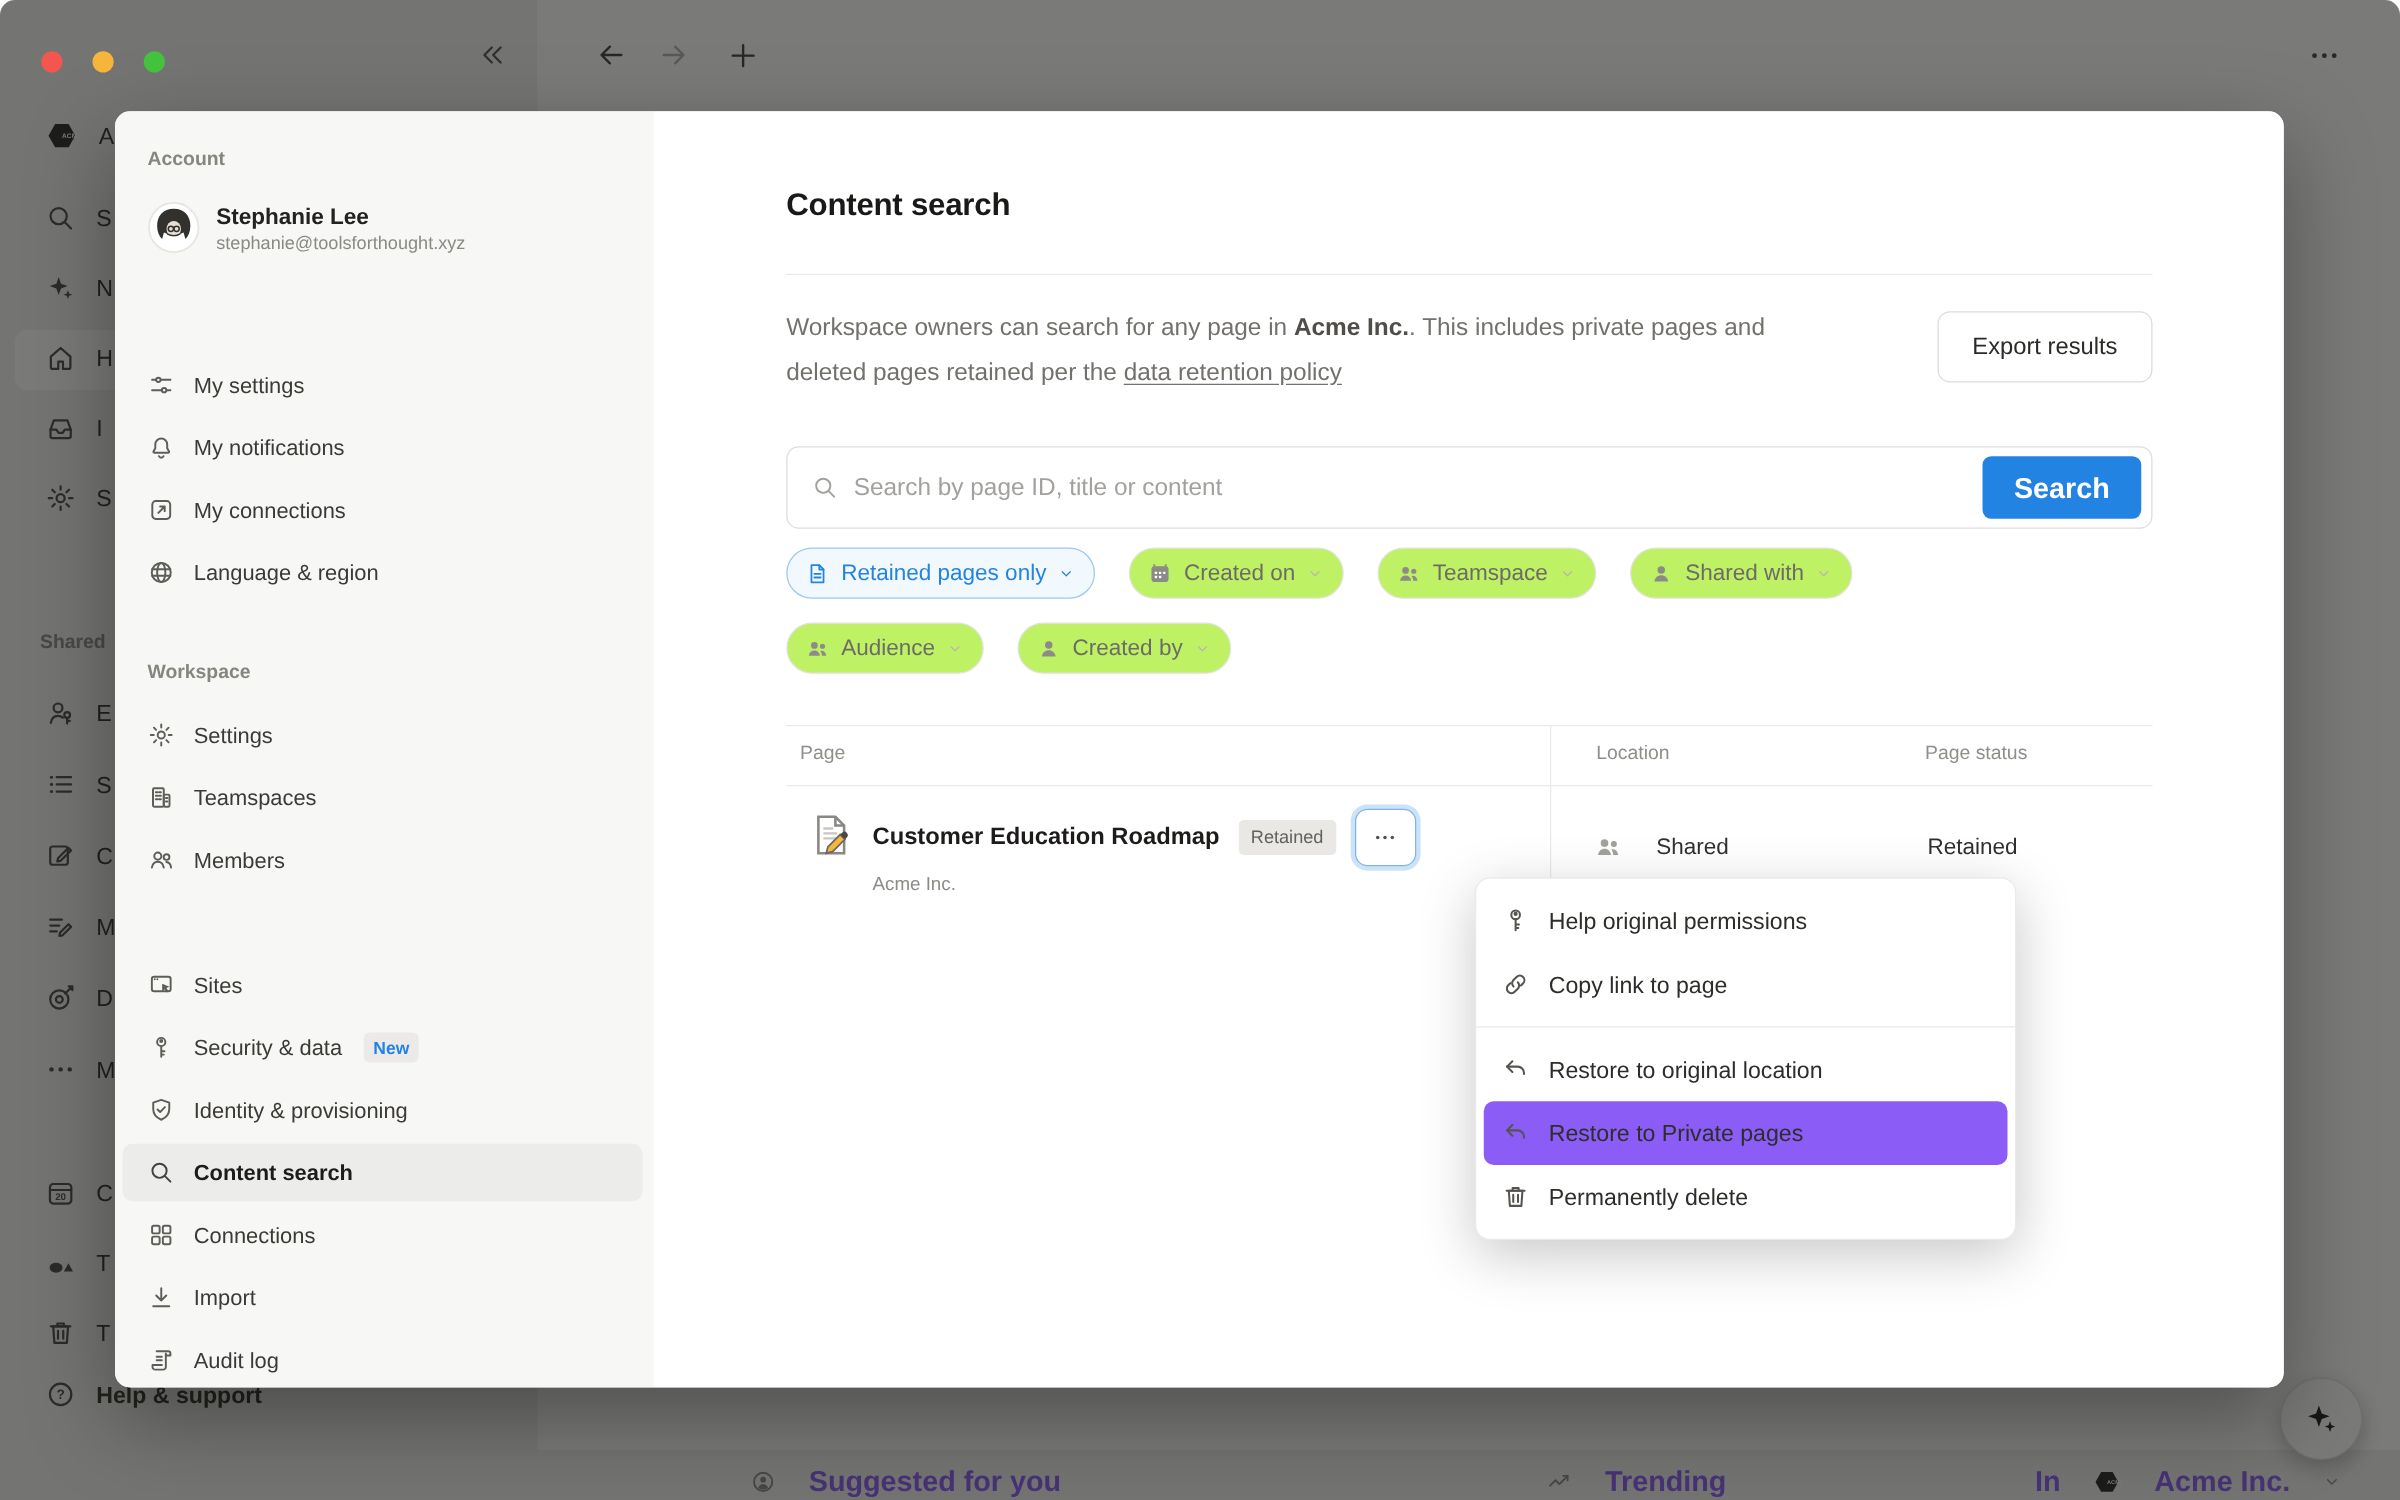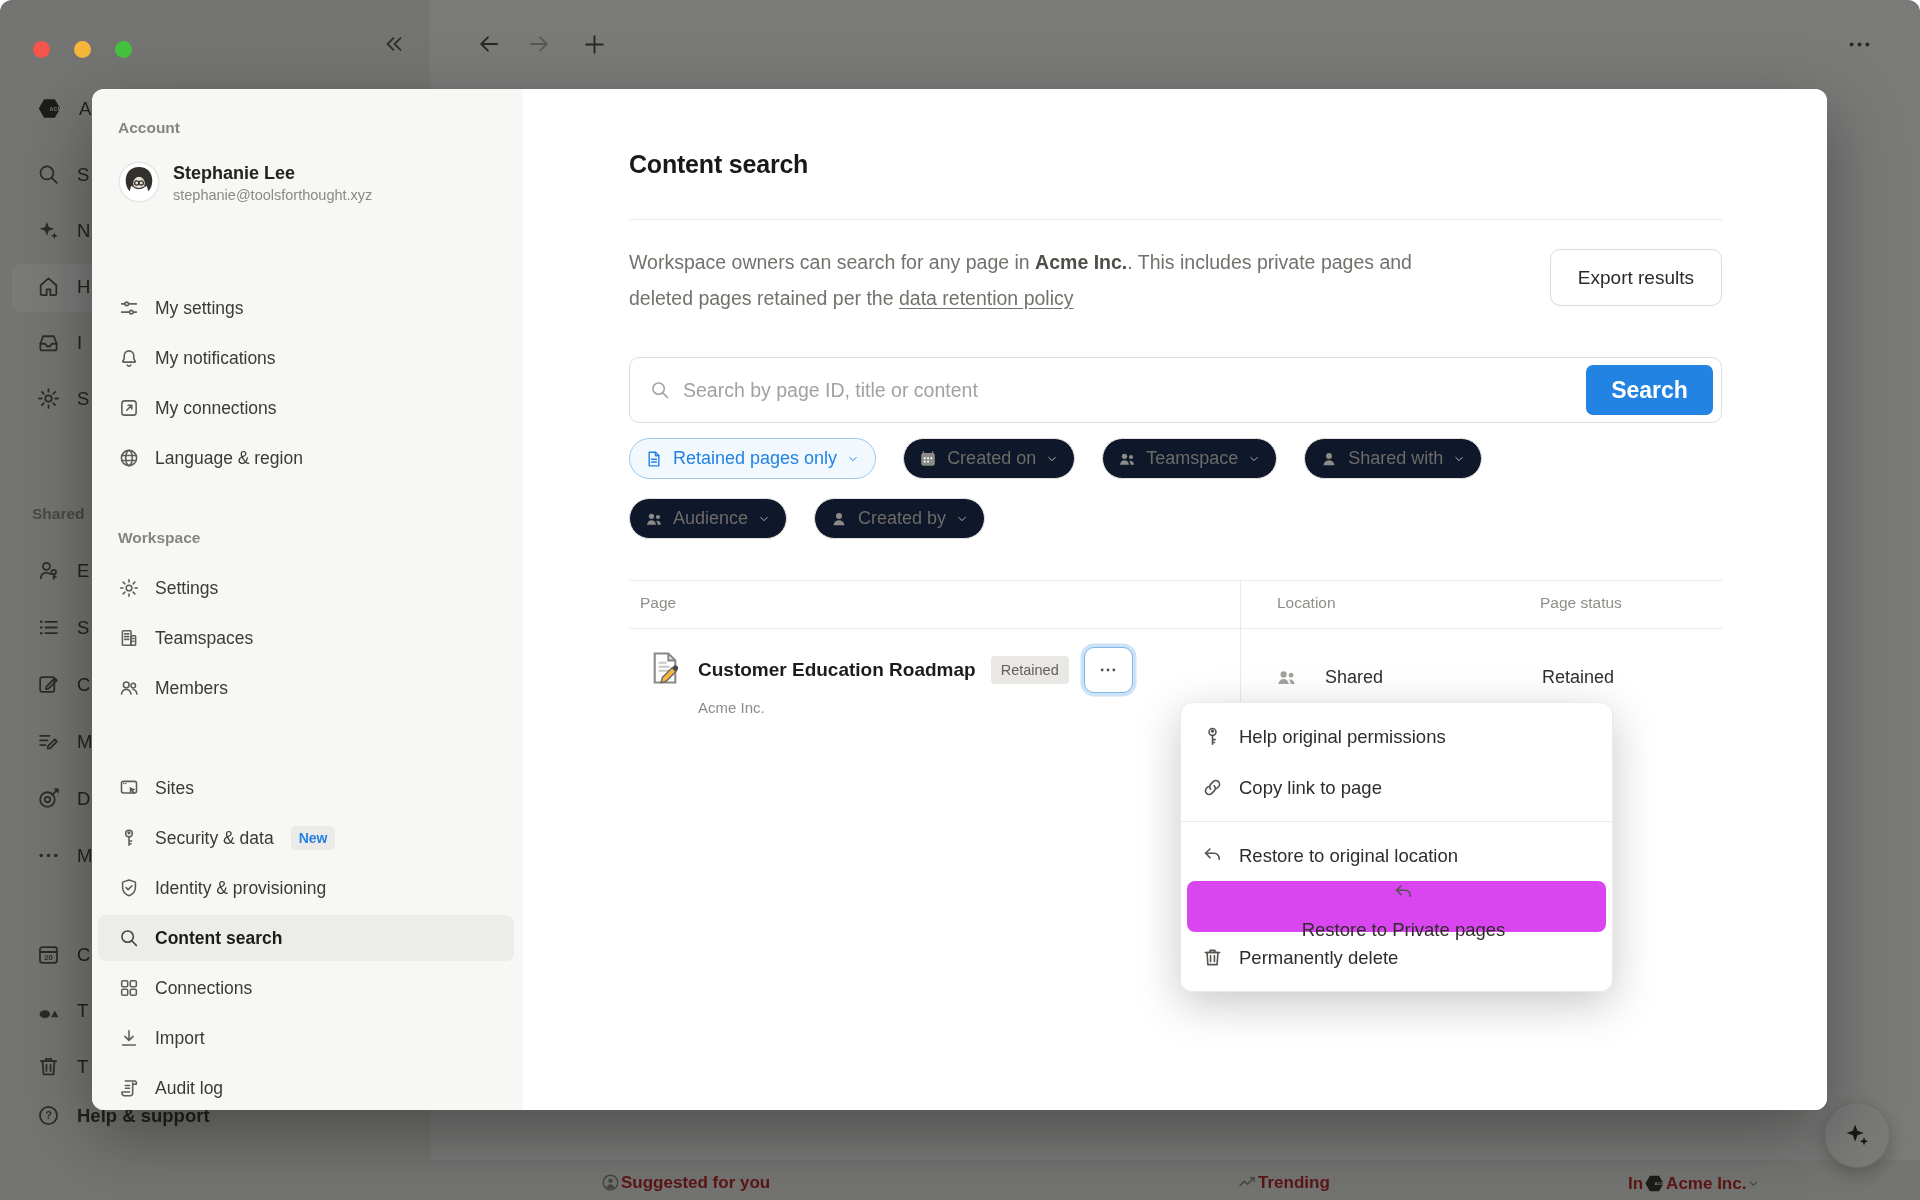--- a/index.html
+++ b/index.html
@@ -12,21 +12,21 @@
   .f { fill:currentColor !important; stroke:none !important; }
 
   
   #bg-app { position:absolute; inset:0; background:#ffffff; border-radius:12px 12px 0 0; overflow:hidden; }
   #bg-sidebar { position:absolute; left:0; top:0; bottom:0; width:430px; background:#f1f1ef; }
   #bg-topbar { position:absolute; left:430px; top:0; right:0; height:84px; background:#ffffff; }
   .bg-nav-row { position:absolute; left:36px; display:flex; align-items:center; gap:16px; color:#37352f; font-size:18.5px; }
   .bg-nav-row .ic { width:25px; height:25px; color:#4f4d49; }
   .bg-pill { position:absolute; left:12px; width:406px; height:48px; background:#ffffff; border-radius:9px; }
   .bg-section { position:absolute; left:32px; font-size:15.5px; font-weight:700; color:#8f8d89; }
-  .bg-bottom-row { position:absolute; display:flex; align-items:center; gap:0; color:#b91c1c; font-size:17px; font-weight:600; }
+  .bg-bottom-row { position:absolute; display:flex; align-items:center; gap:26px; color:#8b5cf6; font-size:23px; font-weight:600; }
   .bg-bottom-row .ic { width:21px; height:21px; color:#8a8884; }
   #bg-band { position:absolute; left:430px; right:0; top:1160px; bottom:0; background:rgba(0,0,0,0.05); }
   #bg-fab { position:absolute; left:1824px; top:1102px; width:66px; height:66px; border-radius:50%; background:#ffffff; border:1px solid #e4e3e0; box-shadow:0 6px 18px rgba(0,0,0,.25); display:flex; align-items:center; justify-content:center; color:#1f1e1c; }
   #bg-fab .ic { width:30px; height:30px; }
   .tb-ic { position:absolute; color:#45433f; }
 
   
   #overlay { position:absolute; inset:0; background:rgba(18,17,16,0.56); border-radius:12px 12px 0 0; }
   .traffic { position:absolute; top:41px; width:17px; height:17px; border-radius:50%; }
 
@@ -54,21 +54,21 @@
   #export-btn { position:absolute; top:160px; right:0; height:57px; padding:0 27px; background:#fff; border:1px solid #dcdbd9; border-radius:10px; font-family:inherit; font-size:19px; color:#2b2a27; display:flex; align-items:center; cursor:pointer; }
 
   #searchbar { position:absolute; top:268px; left:0; right:0; height:66px; border:1px solid #dedddb; border-radius:10px; display:flex; align-items:center; padding:0 8px 0 19px; gap:12px; background:#fff; }
   #searchbar .ic { width:22px; height:22px; color:#a3a19d; }
   #search-input { flex:1; border:none; outline:none; font-family:inherit; font-size:19.5px; color:#37352f; background:transparent; }
   #search-input::placeholder { color:#a3a19d; }
   #search-btn { width:127px; height:50px; flex:none; background:#2383e2; color:#fff; border:none; border-radius:7px; font-family:inherit; font-size:23px; font-weight:600; cursor:pointer; }
 
   .chips { position:absolute; left:0; display:flex; gap:27px; }
   #chips1 { top:349px; } #chips2 { top:409px; }
-  .chip { height:41px; display:flex; align-items:center; gap:9px; padding:0 15px 0 14px; border:1px solid #e3e2e0; border-radius:21px; background:#0f172a; font-family:inherit; font-size:18px; color:#6d6b67; cursor:pointer; }
+  .chip { height:41px; display:flex; align-items:center; gap:9px; padding:0 15px 0 14px; border:1px solid #e3e2e0; border-radius:21px; background:#bef264; font-family:inherit; font-size:18px; color:#6d6b67; cursor:pointer; }
   .chip .ci { width:20px; height:20px; color:#8d8b87; }
   .chip .chev { width:14px; height:14px; color:#b8b6b2; }
   .chip.active { color:#2383e2; border-color:#9cc7ef; background:#f1f8fe; }
   .chip.active .ci, .chip.active .chev { color:#2383e2; }
 
   #t-line-top { position:absolute; top:491px; left:0; right:0; height:1px; background:#ebeae8; }
   #t-line-mid { position:absolute; top:539px; left:0; right:0; height:1px; background:#ebeae8; }
   #t-vline { position:absolute; top:491px; left:611px; width:1px; height:164px; background:#ebeae8; }
   .t-head { position:absolute; top:505px; font-size:15.5px; color:#908e89; }
   #prow { position:absolute; left:17px; top:558px; display:flex; gap:14px; }
@@ -80,21 +80,21 @@
   #dots-btn .ic { width:20px; height:20px; }
   #p-sub { font-size:15px; color:#8d8b87; margin-top:6px; }
   #loc-cell { position:absolute; left:646px; top:568px; height:40px; display:flex; align-items:center; gap:27px; font-size:18px; color:#32302d; }
   #loc-cell .ic { width:23px; height:23px; color:#a3a19d; }
   #status-cell { position:absolute; left:913px; top:568px; height:40px; display:flex; align-items:center; font-size:18px; color:#32302d; }
 
   
   #ctx { position:absolute; left:1180px; top:702px; width:433px; background:#fff; border:1px solid #ebeae8; border-radius:12px; box-shadow:0 12px 45px rgba(0,0,0,.22); padding:8px 0; z-index:40; }
   .mi { height:51px; margin:0 6px; border-radius:8px; display:flex; align-items:center; gap:15px; padding-left:14px; font-size:18.5px; color:#2f2d2a; cursor:pointer; }
   .mi .ic { width:23px; height:23px; color:#56544f; }
-  .mi.hl { background:#d946ef;flex-direction:column; }
+  .mi.hl { background:#8b5cf6; }
   .mdiv { height:1px; background:#ebeae8; margin:8px 0; }
 </style>
 </head>
 <body>
 
 <svg width="0" height="0" style="position:absolute">
 <defs>
 <symbol id="i-search" viewBox="0 0 24 24">
         <g class="s">
           <circle cx="10.5" cy="10.5" r="6.2"></circle>

